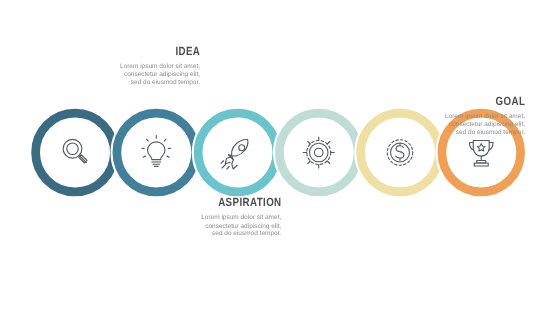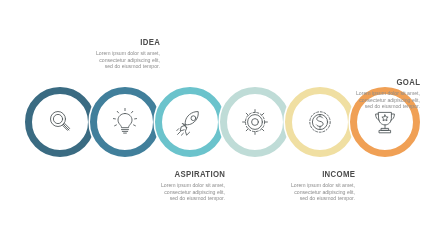--- a/index.html
+++ b/index.html
@@ -170,23 +170,19 @@
     <div class="body">Lorem ipsum dolor sit amet, consectetur adipiscing elit, sed do eiusmod tempor.</div>
   </div>
 
 
   <div class="text-block above" style="left:385px; top:36px;margin-top:40px;">
     <div class="heading">GOAL</div>
     <div class="body">Lorem ipsum dolor sit amet, consectetur adipiscing elit, sed do eiusmod tempor.</div>
   </div>
 
 
-  <div class="text-block below" style="left:190px; top:168px;">
+  <div class="text-block below" style="left:190px; top:157px;">
     <div class="heading">ASPIRATION</div>
     <div class="body">Lorem ipsum dolor sit amet, consectetur adipiscing elit, sed do eiusmod tempor.</div>
   </div>
 
-  <div class="text-block below" style="left:320px; top:168px;">
-    <div class="heading">INCOME</div>
-    <div class="body">Lorem ipsum dolor sit amet, consectetur adipiscing elit, sed do eiusmod tempor.</div>
-  </div>
 
 </div>
 
 </body></html>

